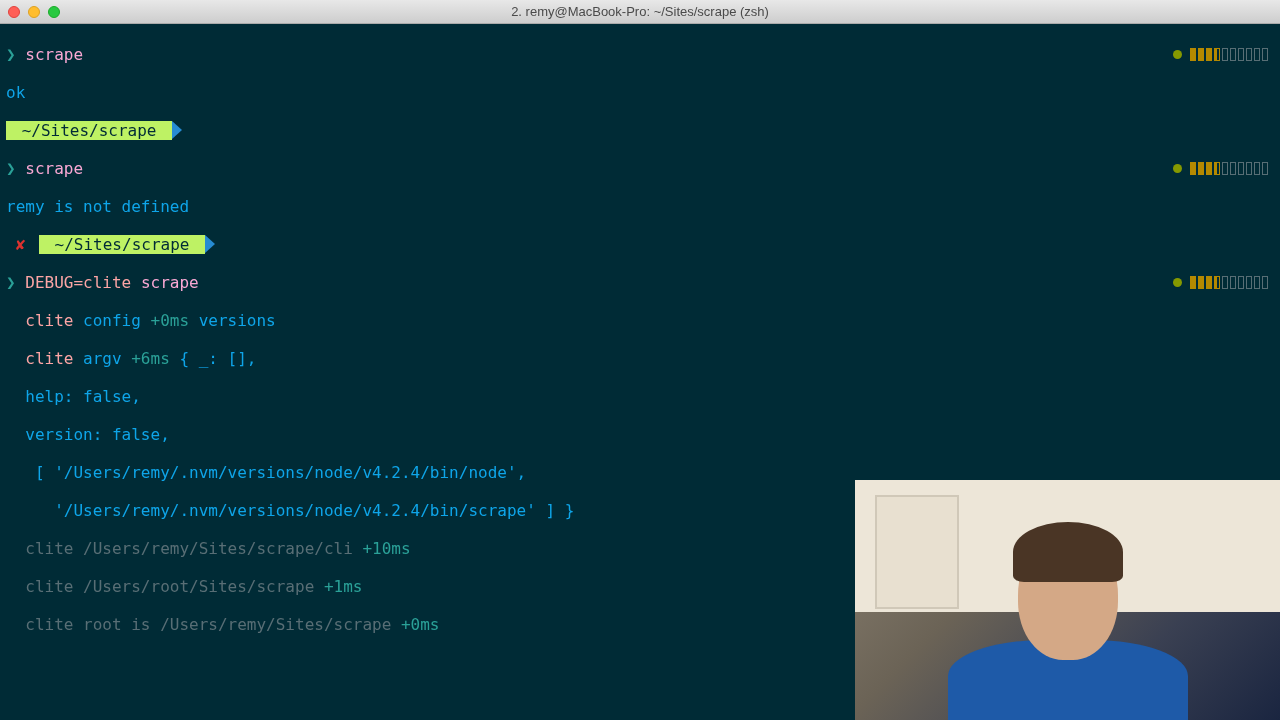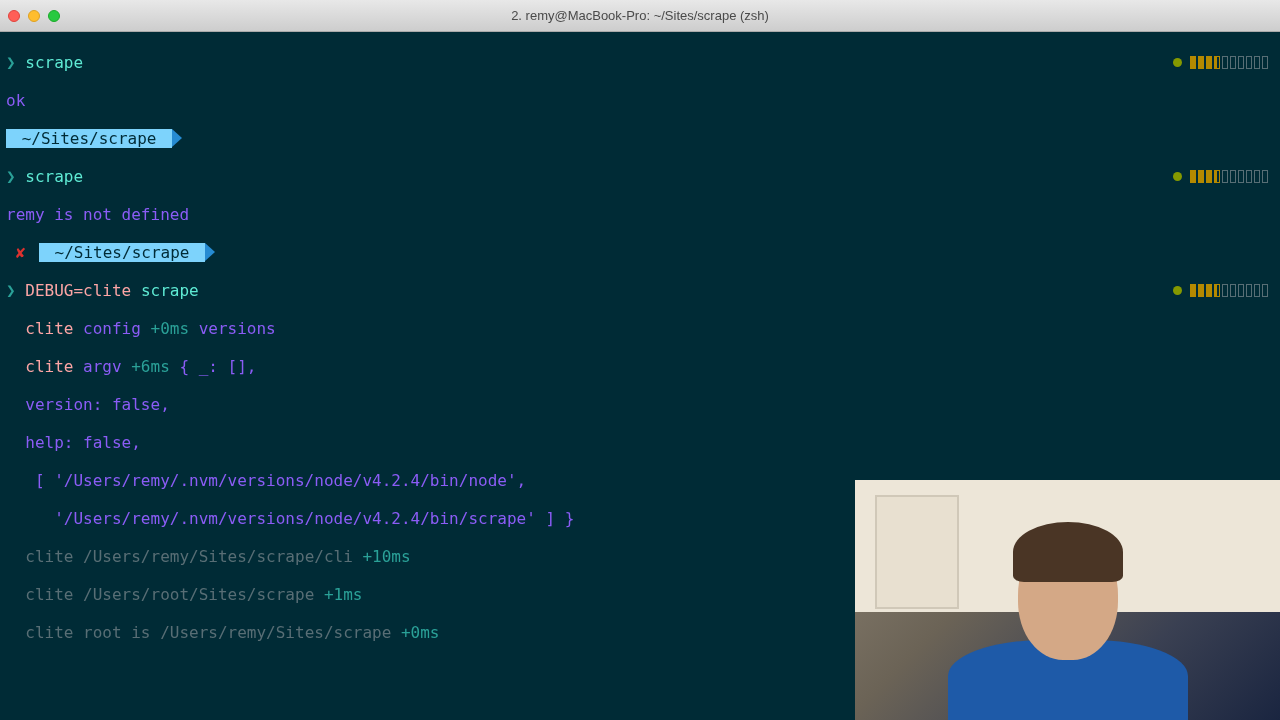--- a/index.html
+++ b/index.html
@@ -7,21 +7,21 @@
   width: 1280px;
   height: 720px;
   background: #002b36;
   font-family: "Menlo", "Monaco", "Consolas", monospace;
   font-size: 16px;
   line-height: 19px;
   overflow: hidden;
   position: relative;
 }
 .titlebar {
-  height: 32px;
+  height: 24px;
   background: linear-gradient(#e8e8e8, #cdcdcd);
   display: flex;
   align-items: center;
   padding: 0 8px;
   border-bottom: 1px solid #aaa;
   position: relative;
 }
 .traffic { display: flex; gap: 8px; }
 .dot { width: 12px; height: 12px; border-radius: 50%; }
 .dot.red { background: #ff5f57; border: 0.5px solid #e0443e; }
@@ -34,42 +34,42 @@
   color: #4a4a4a;
   font-size: 13px;
   font-family: -apple-system, "Helvetica Neue", sans-serif;
 }
 .term {
   padding: 2px 6px;
   color: #839496;
   white-space: pre;
 }
 .prompt-sym { color: #2aa198; font-weight: bold; }
-.cmd { color: #5eead4; }
+.cmd { color: #f9a8d4; }
 .fn { color: #fca5a5; }
 .err-x { color: #dc322f; font-weight: bold; }
 .path-badge {
-  background: #7dd3fc;
+  background: #bef264;
   color: #002b36;
   padding: 0 6px;
   position: relative;
   display: inline-block;
 }
 .path-badge::after {
   content: "";
   position: absolute;
   left: 100%;
   top: 0;
   border-top: 9.5px solid transparent;
   border-bottom: 9.5px solid transparent;
   border-left: 10px solid #268bd2;
 }
 .path-badge.err { margin-left: 4px; }
 .grey { color: #586e75; }
-.fg { color: #8b5cf6; }
+.fg { color: #0ea5e9; }
 .time { color: #2aa198; }
 .line { position: relative; }
 .battery {
   position: absolute;
   right: 6px;
   top: 0;
   display: flex;
   align-items: center;
   gap: 8px;
   height: 19px;
@@ -147,22 +147,22 @@
 <div class="term">
 <div class="line"><span class="prompt-sym">❯</span> <span class="cmd">scrape</span><span class="battery"><span class="status-dot"></span><span class="bars"><span class="bar"></span><span class="bar"></span><span class="bar"></span><span class="bar half"></span><span class="bar empty"></span><span class="bar empty"></span><span class="bar empty"></span><span class="bar empty"></span><span class="bar empty"></span><span class="bar empty"></span></span></span></div>
 <div class="line fg">ok</div>
 <div class="line"><span class="path-badge"> <span>~/Sites/scrape</span> </span></div>
 <div class="line"><span class="prompt-sym">❯</span> <span class="cmd">scrape</span><span class="battery"><span class="status-dot"></span><span class="bars"><span class="bar"></span><span class="bar"></span><span class="bar"></span><span class="bar half"></span><span class="bar empty"></span><span class="bar empty"></span><span class="bar empty"></span><span class="bar empty"></span><span class="bar empty"></span><span class="bar empty"></span></span></span></div>
 <div class="line fg">remy is not defined</div>
 <div class="line"> <span class="err-x">✘</span> <span class="path-badge err"> <span>~/Sites/scrape</span> </span></div>
 <div class="line"><span class="prompt-sym">❯</span> <span class="fn">DEBUG=clite </span><span class="cmd">scrape</span><span class="battery"><span class="status-dot"></span><span class="bars"><span class="bar"></span><span class="bar"></span><span class="bar"></span><span class="bar half"></span><span class="bar empty"></span><span class="bar empty"></span><span class="bar empty"></span><span class="bar empty"></span><span class="bar empty"></span><span class="bar empty"></span></span></span></div>
 <div class="line">  <span class="fn">clite</span><span class="fg"> config </span><span class="time">+0ms</span><span class="fg"> versions</span></div>
 <div class="line">  <span class="fn">clite</span><span class="fg"> argv </span><span class="time">+6ms</span><span class="fg"> { _: [],</span></div>
+<div class="line fg">  help: false,</div>
 <div class="line fg">  version: false,</div>
-<div class="line fg">  help: false,</div>
 <div class="line fg">   [ '/Users/remy/.nvm/versions/node/v4.2.4/bin/node',</div>
 <div class="line fg">     '/Users/remy/.nvm/versions/node/v4.2.4/bin/scrape' ] }</div>
 <div class="line">  <span class="grey">clite</span><span class="grey"> /Users/remy/Sites/scrape/cli </span><span class="time">+10ms</span></div>
 <div class="line">  <span class="grey">clite</span><span class="grey"> /Users/root/Sites/scrape </span><span class="time">+1ms</span></div>
 <div class="line">  <span class="grey">clite</span><span class="grey"> root is /Users/remy/Sites/scrape </span><span class="time">+0ms</span></div>
 
 
 
 
 

